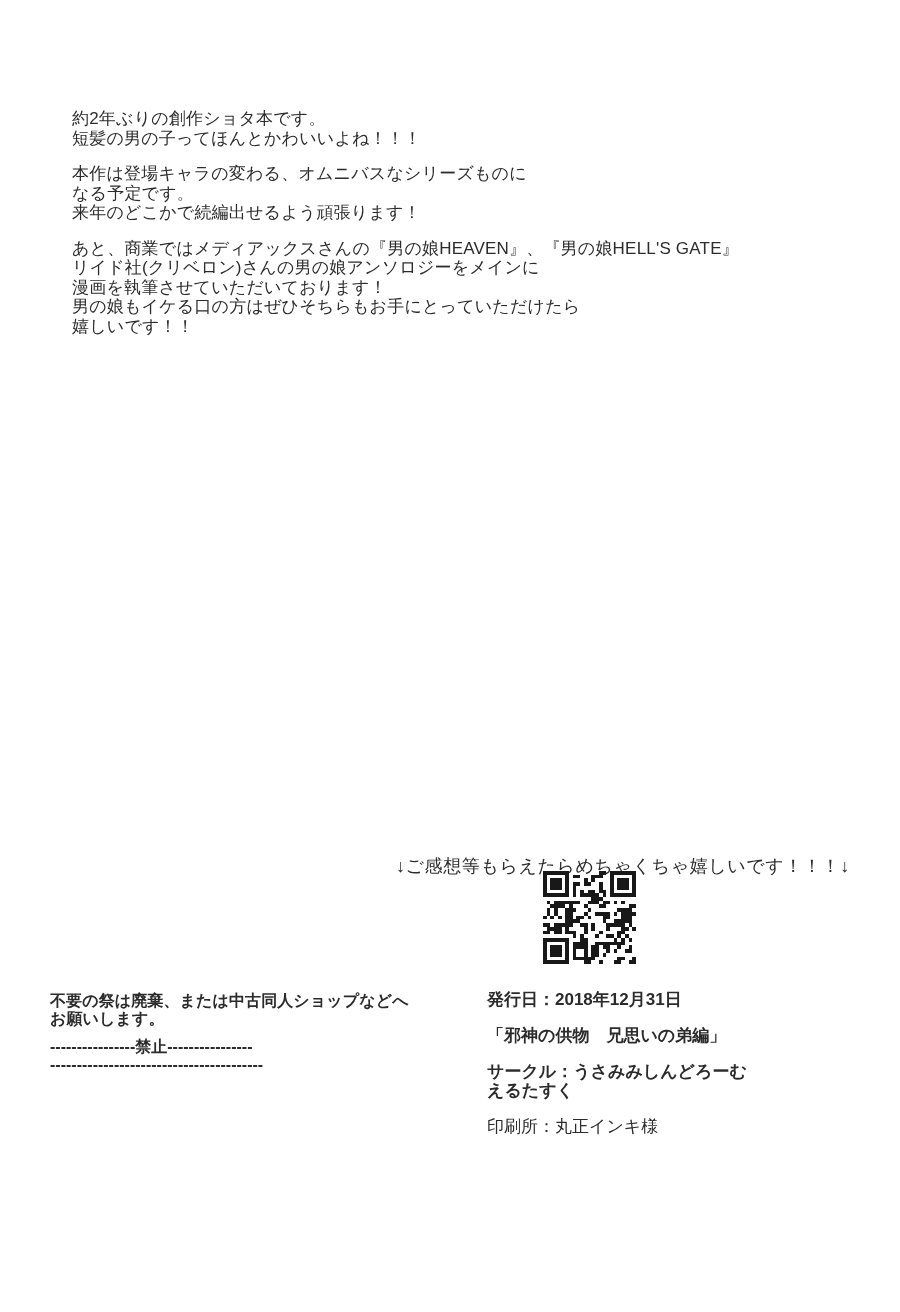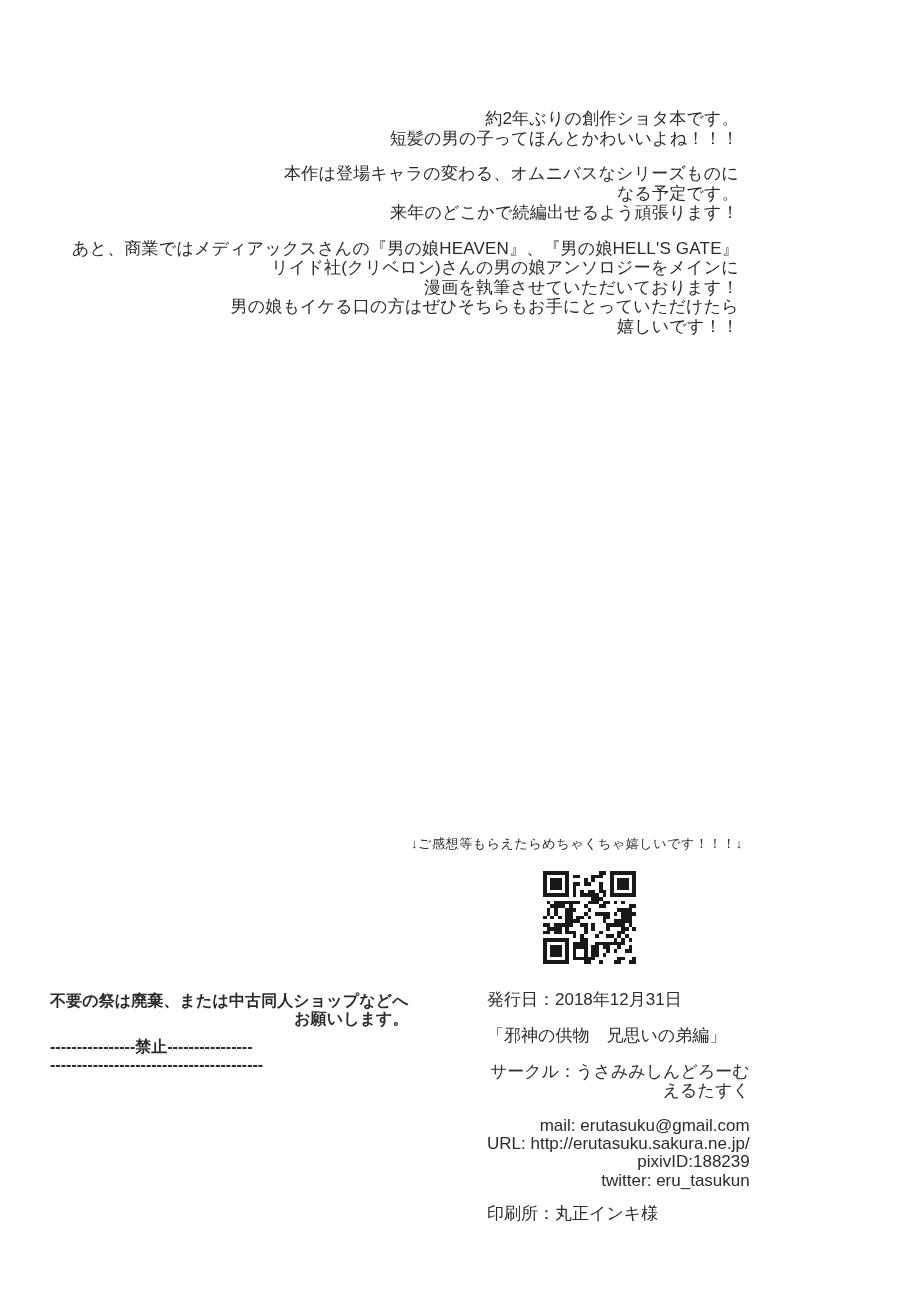--- a/index.html
+++ b/index.html
@@ -5,50 +5,50 @@
   html,body{margin:0;padding:0;}
   body{
     width:900px;height:1312px;
     background:#ffffff;
     font-family:"Liberation Sans","DejaVu Sans",sans-serif;
     color:#2b2b2b;
     position:relative;
     overflow:hidden;
   }
   .abs{position:absolute;}
-  .prelines{white-space:pre-line;text-align:right;}
+  .prelines{white-space:pre-line;}
   
   .afterword{
     left:72px;top:109px;
     font-size:17px;line-height:19.5px;
     letter-spacing:0.2px;
   }
   .afterword p{margin:0 0 16px 0;}
   
   .feedback{
-    left:396px;top:835px;
-    font-size:13px;letter-spacing:0.6px;margin-left:15px;
+    left:396px;top:854px;
+    font-size:18px;letter-spacing:0.6px;
   }
   
   .qr{left:543px;top:871px;width:93px;height:93px;}
   
   .legal{
     left:50px;top:992px;
     font-size:16px;line-height:17.6px;
     letter-spacing:0.1px;
     font-weight:bold;
   }
   .legal .grp{margin:0 0 11px 0;}
   .legal .divider{letter-spacing:0;}
   
   .colophon{
     left:487px;top:990px;
     font-size:17px;line-height:19px;
   }
-  .colophon .row{margin:0 0 17px 0;}
+  .colophon .row{margin:0 0 17px 0;font-weight:bold;}
   .colophon .contact{line-height:18.2px;margin-bottom:14px;}
 </style>
 </head>
 <body>
 
 <div class="abs afterword">
   <p class="prelines">約2年ぶりの創作ショタ本です。
 短髪の男の子ってほんとかわいいよね！！！</p>
   <p class="prelines">本作は登場キャラの変わる、オムニバスなシリーズものに
 なる予定です。
@@ -286,18 +286,14 @@
 お願いします。</div>
   <div class="divider">----------------禁止----------------</div>
   <div class="divider">----------------------------------------</div>
 </div>
 
 <div class="abs colophon">
   <div class="row">発行日：2018年12月31日</div>
   <div class="row">「邪神の供物　兄思いの弟編」</div>
   <div class="row prelines">サークル：うさみみしんどろーむ
 えるたすく</div>
-  <div class="row contact prelines">mail: erutasuku@gmail.com
-URL: http://erutasuku.sakura.ne.jp/
-pixivID:188239
-twitter: eru_tasukun</div>
   <div>印刷所：丸正インキ様</div>
 </div>
 
 </body></html>

